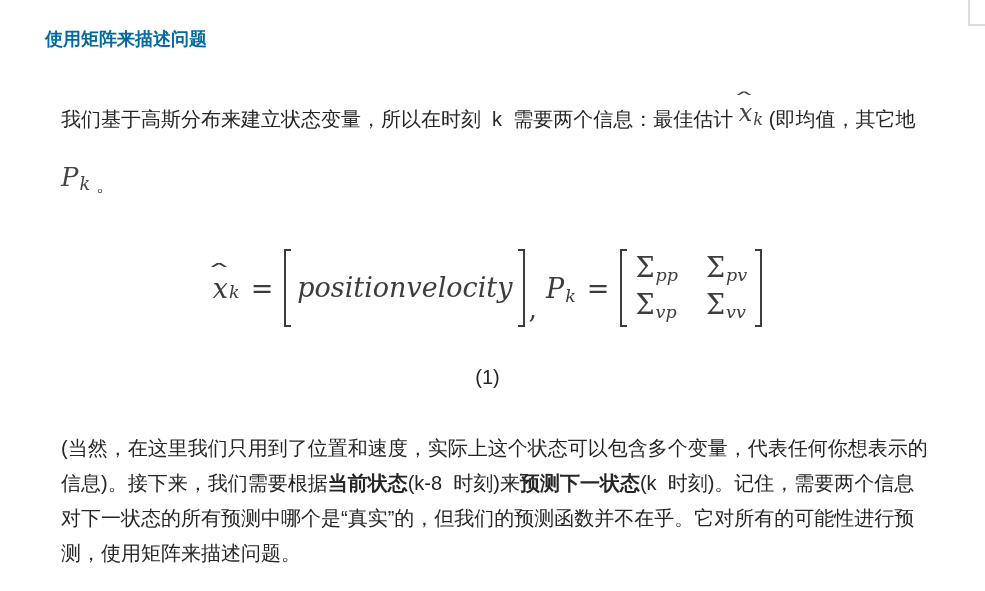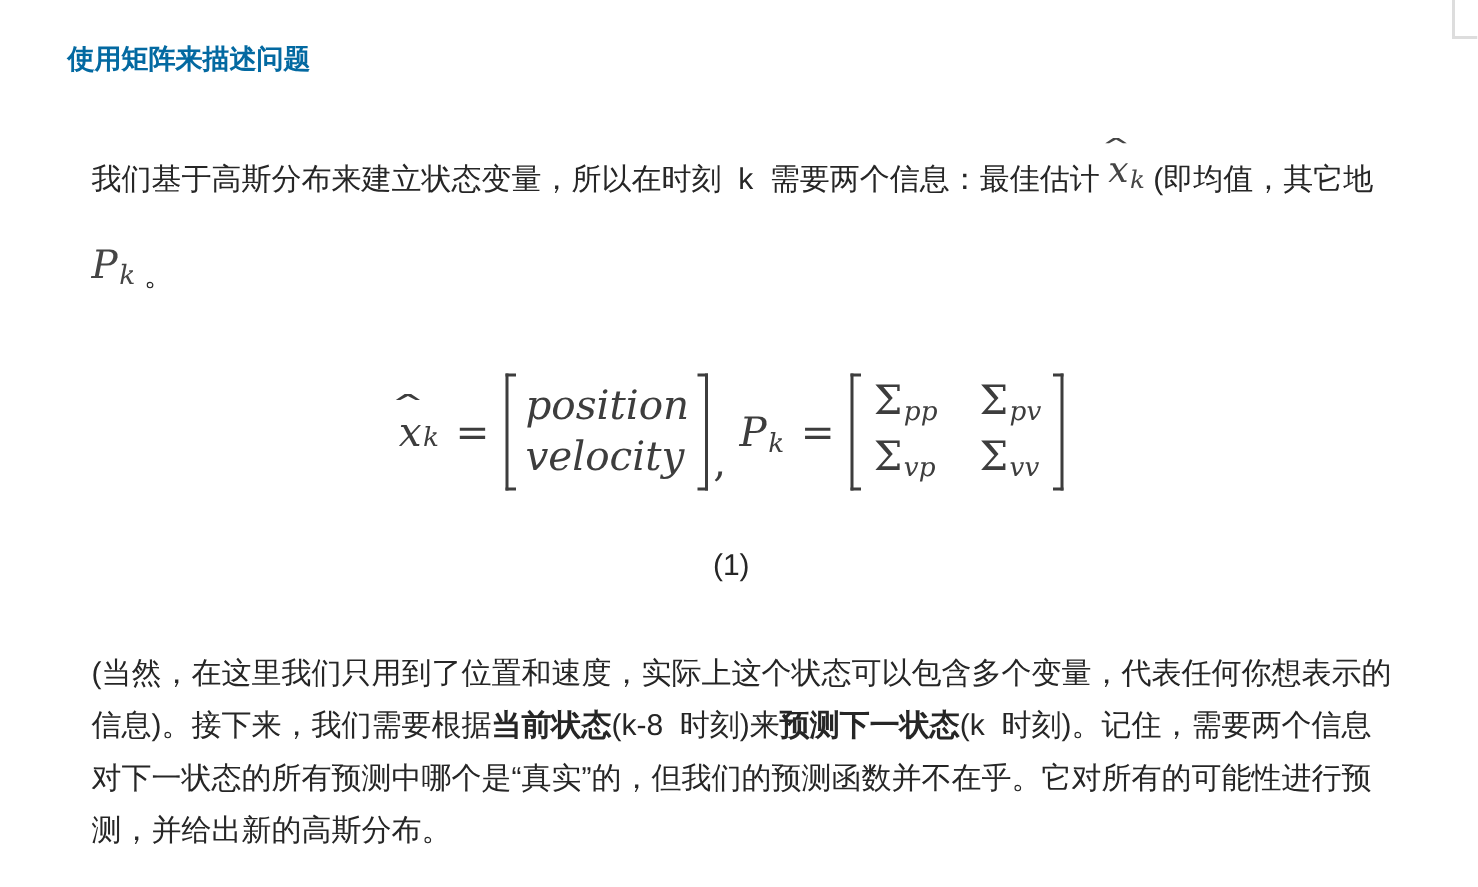--- a/index.html
+++ b/index.html
@@ -31,21 +31,21 @@
   
   .formula-wrap { left:45px; top:243px; width:885px; height:90px; display:flex; justify-content:center; align-items:center; }
   .formula { display:inline-flex; align-items:center; font-family:"DejaVu Serif","Liberation Serif",serif; font-size:27px; color:#3d3d3d; filter:blur(0.35px); }
   .formula .mi { font-style:italic; }
   .formula .msub { font-style:italic; font-size:0.65em; position:relative; top:0.25em; margin-left:1px; }
   .formula .mo { margin:0 11px; }
   .formula .comma { align-self:flex-end; margin:0 9px 4px 3px; }
   .brk { align-self:stretch; width:7px; border:2.2px solid #3d3d3d; margin:1px 0; }
   .brk.l { border-right:none; }
   .brk.r { border-left:none; }
-  .matrix { display:flex; flex-direction:column; align-items:flex-start; line-height:34px; padding:3px 6px; }
+  .matrix { display:flex; flex-direction:row; align-items:flex-start; line-height:34px; padding:3px 6px; }
   .matrix-grid { display:grid; grid-template-columns:auto auto; column-gap:28px; line-height:34px; padding:3px 8px; }
   .sigma-base { font-style:normal; }
   .cell { white-space:nowrap; }
 
   .eq-number { left:45px; top:366px; width:885px; text-align:center; font-size:20px; color:#262626; }
 
   
   .corner { top:0; right:0; width:17px; height:26px; border-left:2px solid #dddddd; border-bottom:2px solid #dddddd; background:#ffffff; }
 </style>
 </head>
@@ -106,14 +106,14 @@
   <span class="t">信息)。接下来，我们需要根据</span>
   <span class="t b">当前状态</span>
   <span class="t">(k-8  时刻)来</span>
   <span class="t b">预测下一状态</span>
   <span class="t">(k  时刻)。记住，需要两个信息</span>
 </div>
 <div class="abs line p2l" style="top:505px;">
   <span class="t">对下一状态的所有预测中哪个是“真实”的，但我们的预测函数并不在乎。它对所有的可能性进行预</span>
 </div>
 <div class="abs line p2l" style="top:540px;">
-  <span class="t">测，并给出新的高斯分布。</span>
+  <span class="t">测，使用矩阵来描述问题。</span>
 </div>
 
 </body></html>

